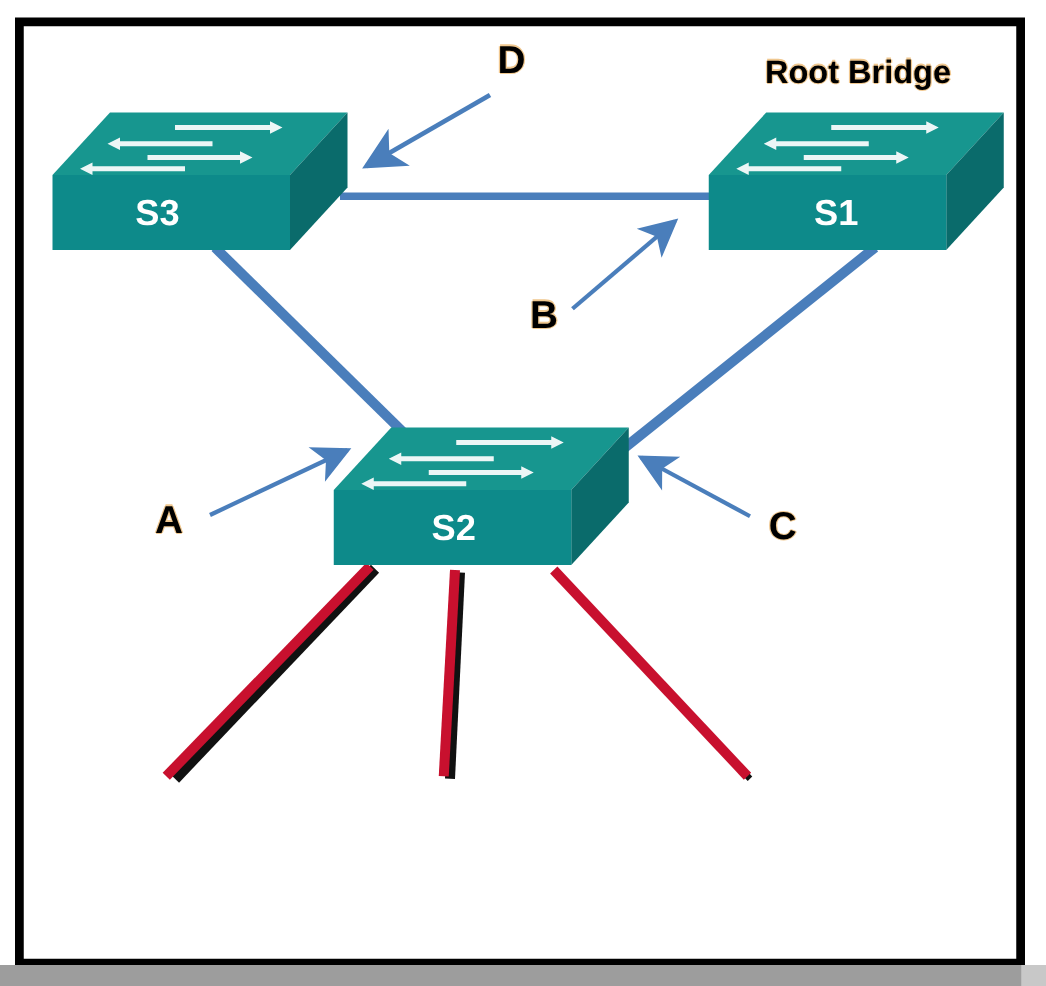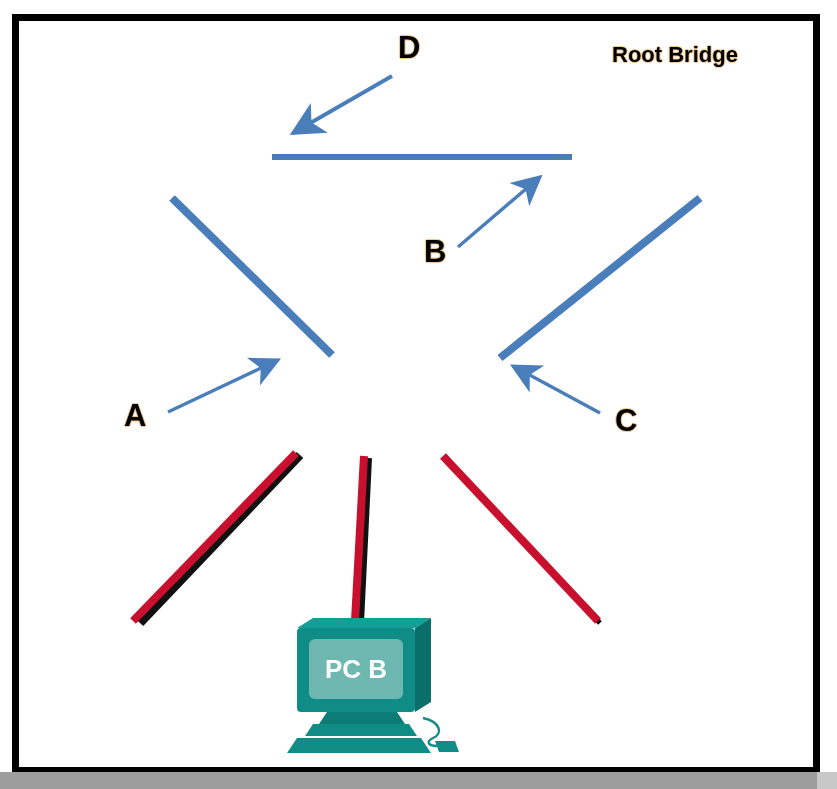--- a/index.html
+++ b/index.html
@@ -68,21 +68,21 @@
     text-shadow:
        1px 0 0 #f0c890, -1px 0 0 #f0c890,
        0 1px 0 #f0c890, 0 -1px 0 #f0c890;
     line-height: 1;
     white-space: nowrap;
   }
   #root-bridge-label {
     position: absolute;
     font-family: "Liberation Sans", sans-serif;
     font-weight: bold;
-    font-size: 22px;
+    font-size: 26px;
     color: #000000;
     text-shadow:
        1px 0 0 #f0c890, -1px 0 0 #f0c890,
        0 1px 0 #f0c890, 0 -1px 0 #f0c890;
     white-space: nowrap;
     line-height: 1;
   }
 </style>
 </head>
 <body>
@@ -116,38 +116,66 @@
     </g>
 
     <g>
       <line x1="168" y1="412" x2="278" y2="360" stroke="#4a7ebb" stroke-width="3.4" marker-end="url(#arrowBlue)"></line>
       <line x1="458" y1="247" x2="540" y2="177" stroke="#4a7ebb" stroke-width="3.4" marker-end="url(#arrowBlue)"></line>
       <line x1="600" y1="413" x2="513" y2="366" stroke="#4a7ebb" stroke-width="3.4" marker-end="url(#arrowBlue)"></line>
       <line x1="392" y1="76" x2="293" y2="133" stroke="#4a7ebb" stroke-width="3.8" marker-end="url(#arrowBlue)"></line>
     </g>
   </svg>
 
+  <div class="node" style="left:40px; top:88px;">
+    <svg class="switch-svg" width="240" height="122" viewBox="0 0 240 122" xmlns="http://www.w3.org/2000/svg">
+      <polygon points="48,2 238,2 192,52 2,52" fill="#17968f"></polygon>
+      <polygon points="238,2 238,62 192,112 192,52" fill="#0a6b6b"></polygon>
+      <rect x="2" y="52" width="190" height="60" fill="#0d8a8a"></rect>
+      <g fill="#ffffff" opacity="0.92">
+        <path d="M100,12 L176,12 L176,9 L186,14 L176,19 L176,16 L100,16 Z"></path>
+        <path d="M130,25 L56,25 L56,22 L46,27 L56,32 L56,29 L130,29 Z"></path>
+        <path d="M78,36 L152,36 L152,33 L162,38 L152,43 L152,40 L78,40 Z"></path>
+        <path d="M108,45 L34,45 L34,42 L24,47 L34,52 L34,49 L108,49 Z"></path>
+      </g>
+      <text x="86" y="92" font-family="Liberation Sans, sans-serif" font-size="29" font-weight="bold" fill="#ffffff" text-anchor="middle">S3</text>
+    </svg>
+  </div>
+
+  <div class="node" style="left:565px; top:88px;">
+    <svg class="switch-svg" width="240" height="122" viewBox="0 0 240 122" xmlns="http://www.w3.org/2000/svg">
+      <polygon points="48,2 238,2 192,52 2,52" fill="#17968f"></polygon>
+      <polygon points="238,2 238,62 192,112 192,52" fill="#0a6b6b"></polygon>
+      <rect x="2" y="52" width="190" height="60" fill="#0d8a8a"></rect>
+      <g fill="#ffffff" opacity="0.92">
+        <path d="M100,12 L176,12 L176,9 L186,14 L176,19 L176,16 L100,16 Z"></path>
+        <path d="M130,25 L56,25 L56,22 L46,27 L56,32 L56,29 L130,29 Z"></path>
+        <path d="M78,36 L152,36 L152,33 L162,38 L152,43 L152,40 L78,40 Z"></path>
+        <path d="M108,45 L34,45 L34,42 L24,47 L34,52 L34,49 L108,49 Z"></path>
+      </g>
+      <text x="104" y="92" font-family="Liberation Sans, sans-serif" font-size="29" font-weight="bold" fill="#ffffff" text-anchor="middle">S1</text>
+    </svg>
+  </div>
+
+  <div class="node" style="left:265px; top:340px;">
+    <svg class="switch-svg" width="240" height="122" viewBox="0 0 240 122" xmlns="http://www.w3.org/2000/svg">
+      <polygon points="48,2 238,2 192,52 2,52" fill="#17968f"></polygon>
+      <polygon points="238,2 238,62 192,112 192,52" fill="#0a6b6b"></polygon>
+      <rect x="2" y="52" width="190" height="60" fill="#0d8a8a"></rect>
+      <g fill="#ffffff" opacity="0.92">
+        <path d="M100,12 L176,12 L176,9 L186,14 L176,19 L176,16 L100,16 Z"></path>
+        <path d="M130,25 L56,25 L56,22 L46,27 L56,32 L56,29 L130,29 Z"></path>
+        <path d="M78,36 L152,36 L152,33 L162,38 L152,43 L152,40 L78,40 Z"></path>
+        <path d="M108,45 L34,45 L34,42 L24,47 L34,52 L34,49 L108,49 Z"></path>
+      </g>
+      <text x="98" y="92" font-family="Liberation Sans, sans-serif" font-size="29" font-weight="bold" fill="#ffffff" text-anchor="middle">S2</text>
+    </svg>
+  </div>
 
 
-
-
-  <div class="node" style="left:283px; top:612px;">
-    <svg class="pc-svg" width="190" height="150" viewBox="0 0 190 150" xmlns="http://www.w3.org/2000/svg">
-      <polygon points="14,16 132,16 148,6 30,6" fill="#12a096"></polygon>
-      <polygon points="132,16 148,6 148,90 132,100" fill="#0a6f6b"></polygon>
-      <rect x="14" y="16" width="118" height="84" rx="4" fill="#0f8c86"></rect>
-      <rect x="26" y="27" width="94" height="60" rx="6" fill="#6fb8b2"></rect>
-      <text x="73" y="66" font-family="Liberation Sans, sans-serif" font-size="26" font-weight="bold" fill="#ffffff" text-anchor="middle">PC B</text>
-      <polygon points="44,100 114,100 122,112 36,112" fill="#0d7b76"></polygon>
-      <polygon points="30,112 126,112 134,124 22,124" fill="#0f8c86"></polygon>
-      <polygon points="14,126 138,126 148,141 4,141" fill="#0f8c86"></polygon>
-      <path d="M140,106 C158,110 160,122 150,126 C142,130 146,134 154,134" stroke="#0f8c86" stroke-width="2.4" fill="none"></path>
-      <polygon points="152,129 172,129 176,140 156,140" fill="#0f8c86"></polygon>
-    </svg>
-  </div>
 
 
   <div id="root-bridge-label" style="left:612px; top:44px;">Root Bridge</div>
 
   <div class="pointer-label" style="left:398px; top:32px;">D</div>
 
   <div class="pointer-label" style="left:424px; top:236px;">B</div>
 
   <div class="pointer-label" style="left:124px; top:400px;">A</div>
 

